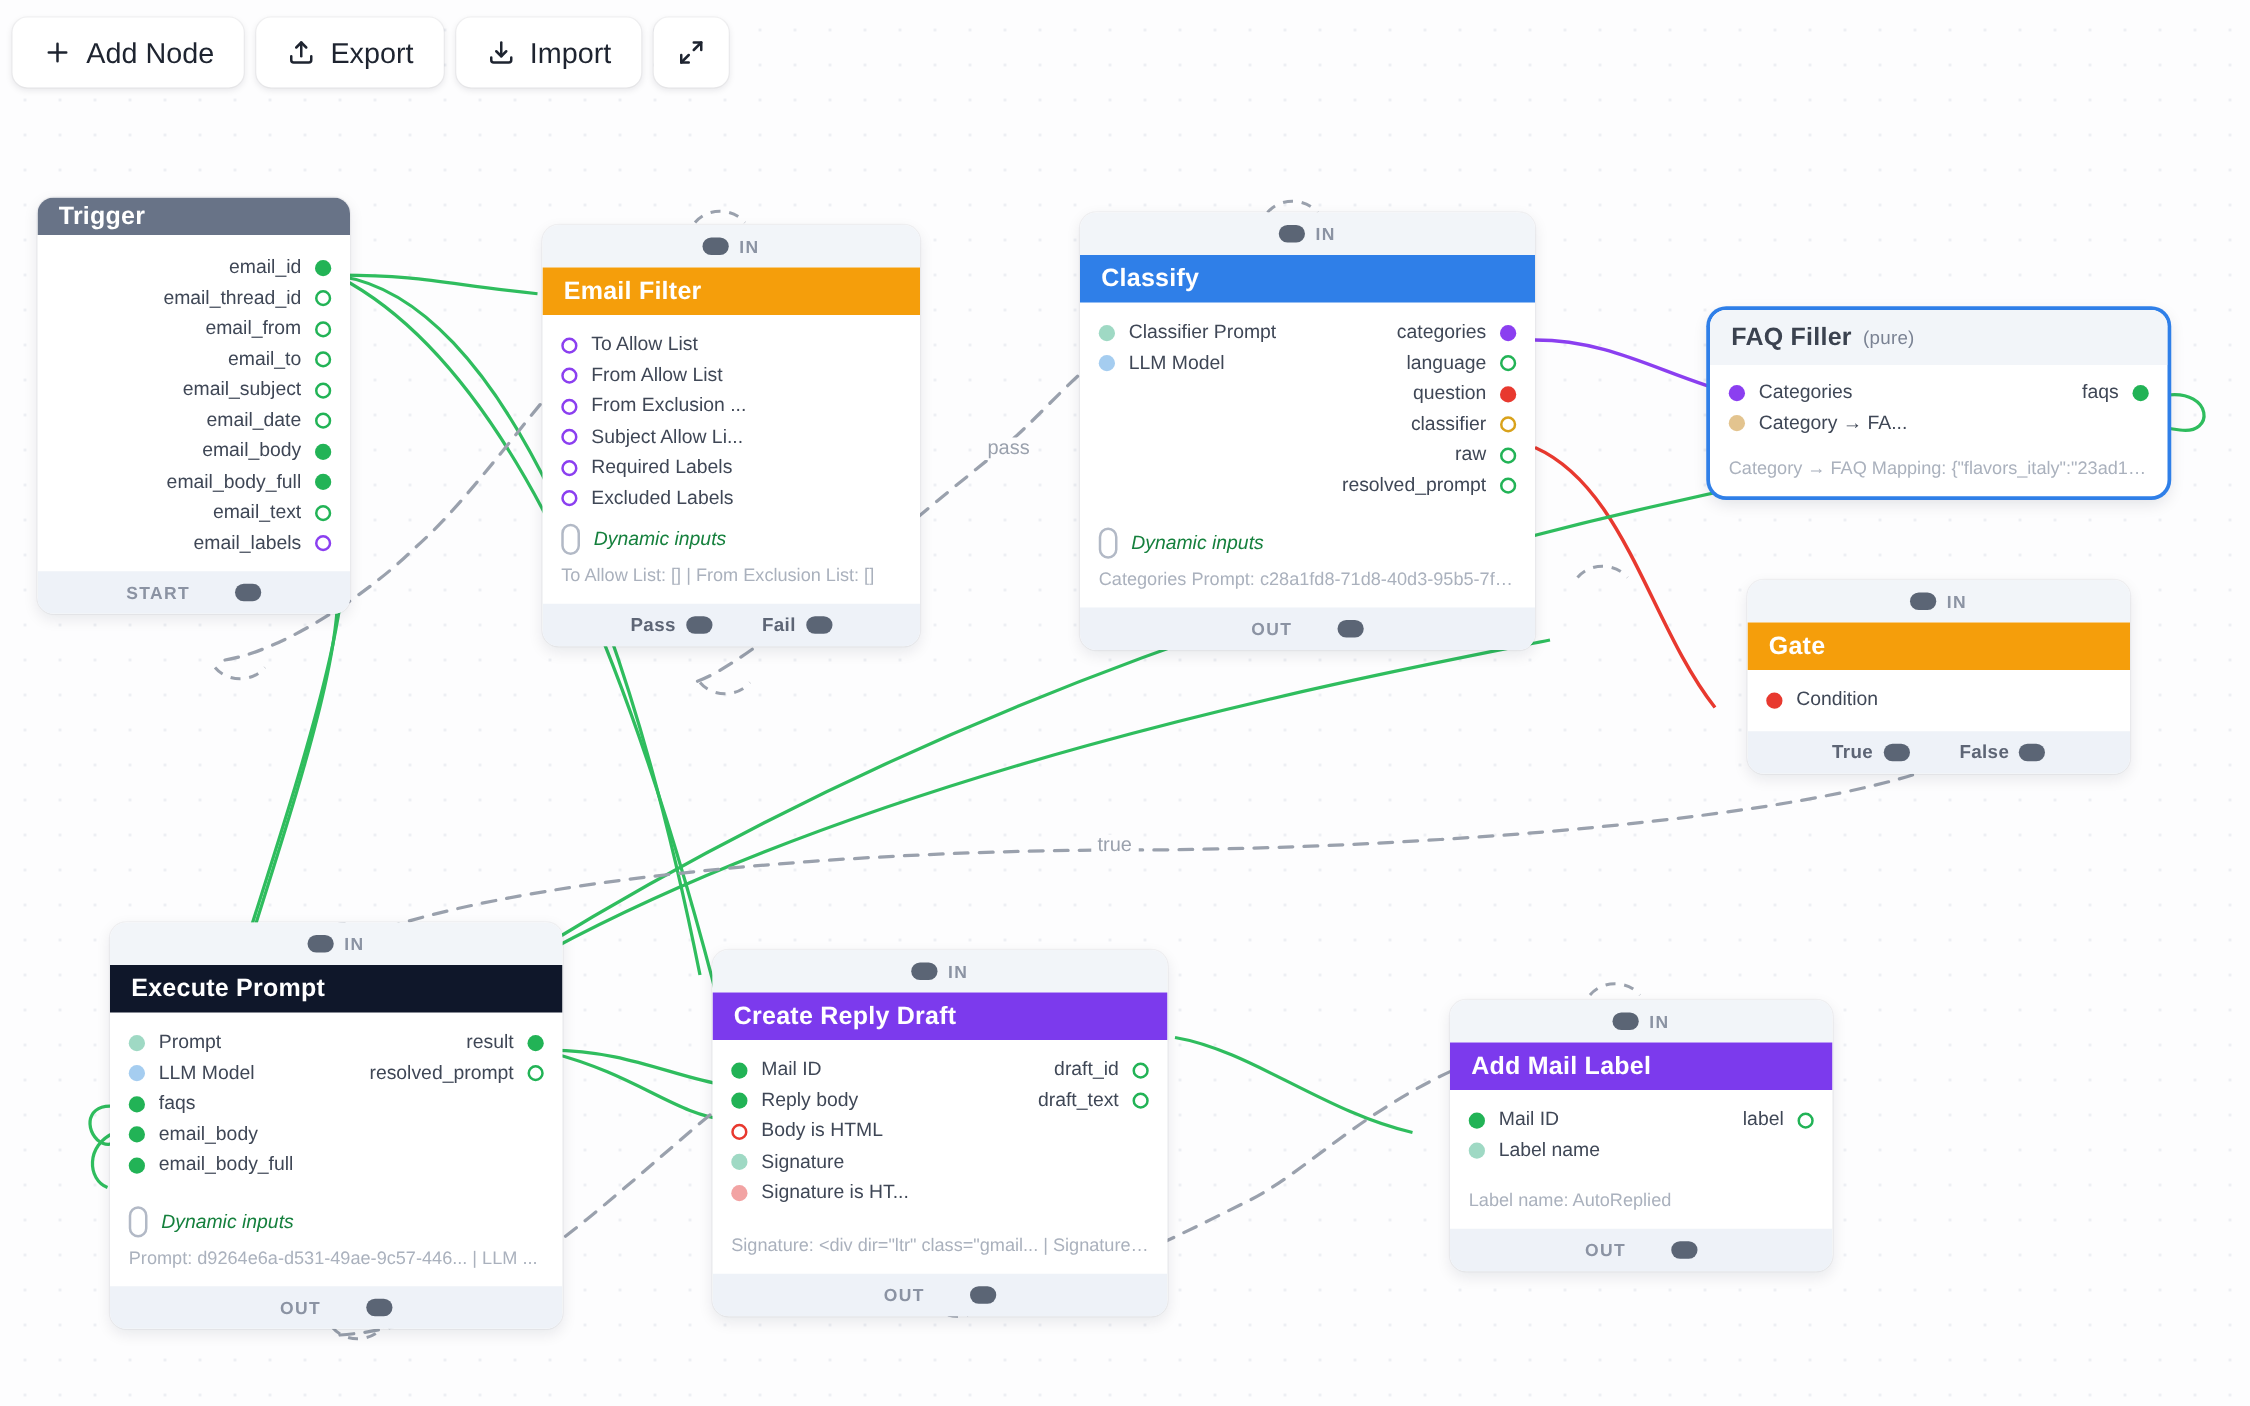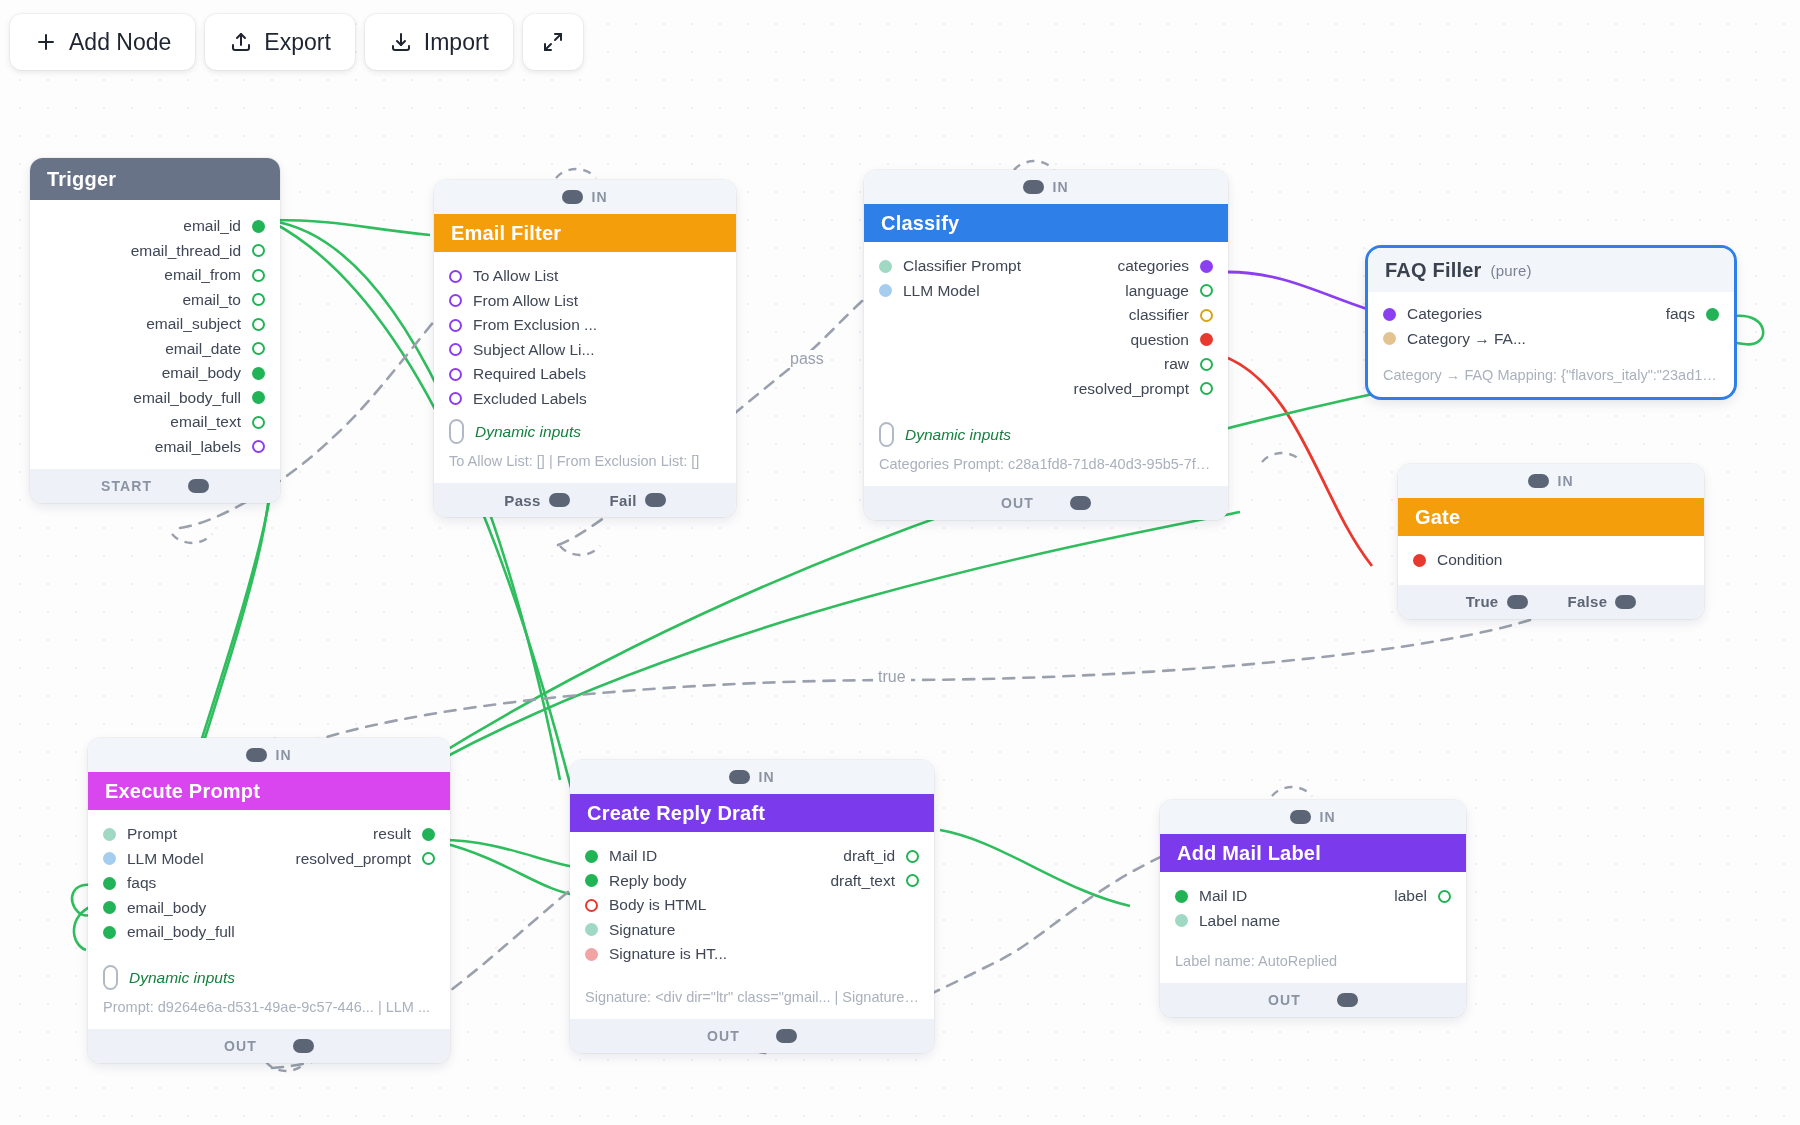--- a/index.html
+++ b/index.html
@@ -204,21 +204,21 @@
             <path d="M20 4l-6 6"></path>
             <path d="M14 4h6v6"></path>
             <path d="M4 20l6-6"></path>
             <path d="M10 20H4v-6"></path>
           </svg>
       </span>
     </button>
   </div>
 
   <div class="node" style="left:30px; top:158px; width:250px;">
-    <div class="node-title" style="background:#687387; height:42px;">
+    <div class="node-title" style="background:#687387; height:30px;">
       <span>Trigger</span>
     </div>
     <div class="node-body" style="padding-top:14px;">
       <div class="port-row out">
           <span class="lbl">email_id</span>
           <span class="dot" style="background:#22b356;"></span>
         </div>
       <div class="port-row out">
           <span class="lbl">email_thread_id</span>
           <span class="dot ring" style="color:#22b356;"></span>
@@ -335,26 +335,26 @@
       <div style="position:absolute; left:0; top:12px; width:100%;">
         <div class="port-row out">
             <span class="lbl">categories</span>
             <span class="dot" style="background:#8b3ff0;"></span>
           </div>
         <div class="port-row out">
             <span class="lbl">language</span>
             <span class="dot ring" style="color:#22b356;"></span>
           </div>
         <div class="port-row out">
+            <span class="lbl">question</span>
+            <span class="dot" style="background:#e8392f;"></span>
+          </div>
+        <div class="port-row out">
             <span class="lbl">classifier</span>
             <span class="dot ring" style="color:#d9a21b;"></span>
-          </div>
-        <div class="port-row out">
-            <span class="lbl">question</span>
-            <span class="dot" style="background:#e8392f;"></span>
           </div>
         <div class="port-row out">
             <span class="lbl">raw</span>
             <span class="dot ring" style="color:#22b356;"></span>
           </div>
         <div class="port-row out">
             <span class="lbl">resolved_prompt</span>
             <span class="dot ring" style="color:#22b356;"></span>
           </div>
       </div>
@@ -424,21 +424,21 @@
           <span class="chip"></span>
         </span>
     </div>
   </div>
 
   <div class="node" style="left:88px; top:738px; width:362px;">
     <div class="node-inbar">
       <span class="chip"></span>
       <span>IN</span>
     </div>
-    <div class="node-title" style="background:#d946ef;">
+    <div class="node-title" style="background:#0f172a;">
       <span>Execute Prompt</span>
     </div>
     <div class="node-body" style="position:relative; min-height:150px;">
       <div style="position:absolute; left:0; top:12px; width:100%;">
         <div class="port-row in">
             <span class="dot" style="background:#9fd9c4;"></span>
             <span class="lbl">Prompt</span>
           </div>
         <div class="port-row in">
             <span class="dot" style="background:#a5cdf0;"></span>

